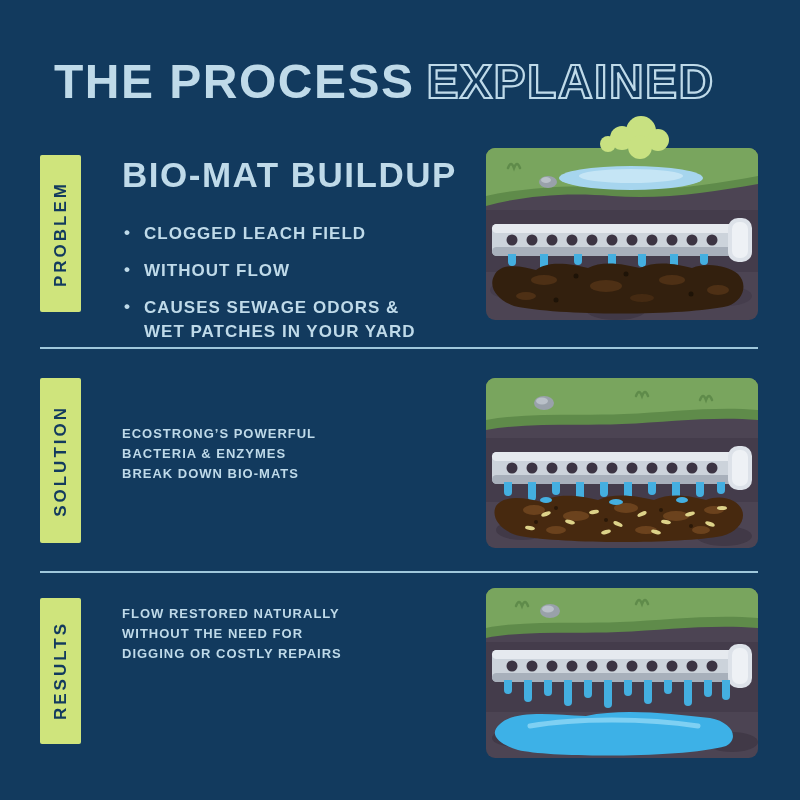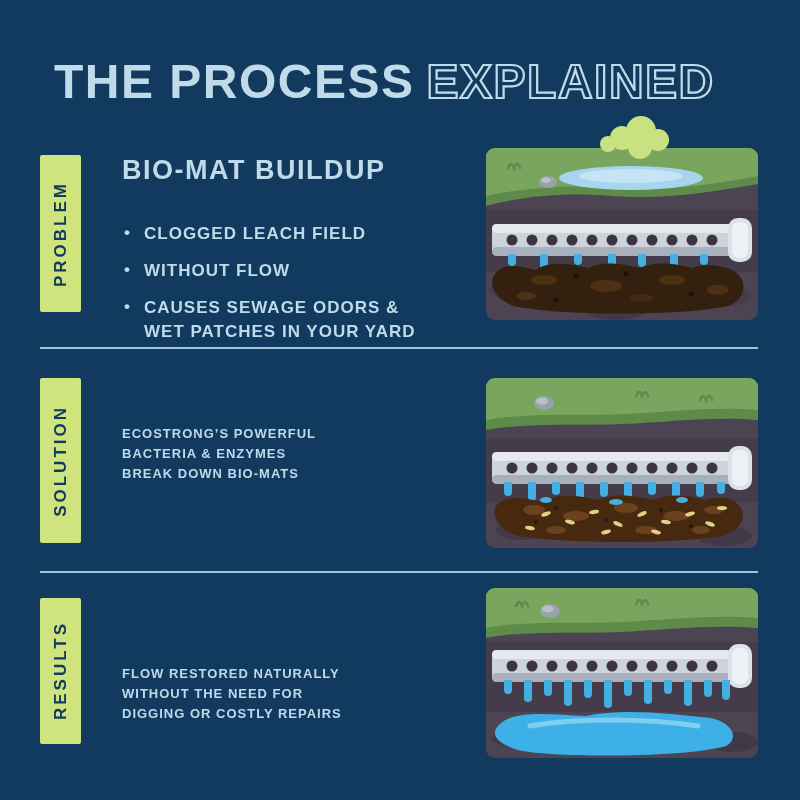--- a/index.html
+++ b/index.html
@@ -28,39 +28,39 @@
   .tag span {
     writing-mode:vertical-rl; transform:rotate(180deg); line-height:1;
     font-weight:bold; font-size:17px; letter-spacing:3px;
     color:var(--background, #123a5e);
   }
   .tag1 { top:155px; height:157px; }
   .tag2 { top:378px; height:165px; }
   .tag3 { top:598px; height:146px; }
   .sec-heading {
     position:absolute; left:122px; top:155px;
-    font-size:27px; font-weight:bold; letter-spacing:1.5px;
+    font-size:35px; font-weight:bold; letter-spacing:1.5px;
     color:var(--text-light-blue, #bfdae9);
   }
   .bullets { position:absolute; left:122px; top:200px; width:345px; list-style:none;margin-top:22px; }
   .bullet {
     position:relative; padding-left:22px; margin-bottom:13px;
     color:var(--text-light-blue, #bfdae9);
     font-weight:bold; font-size:17px; letter-spacing:1px; line-height:1.42;
     white-space:pre-line;
   }
   .bullet::before { content:"•"; position:absolute; left:2px; top:-1px; }
   .body-text {
     position:absolute; left:122px; width:345px;
     color:var(--text-light-blue, #bfdae9);
     font-weight:bold; font-size:13px; letter-spacing:1px; line-height:1.55;
     white-space:pre-line;
   }
   .body2 { top:424px; }
-  .body3 { top:664px; }
+  .body3 { top:604px; }
   .art { position:absolute; left:486px; width:272px; }
   .art svg { display:block; overflow:visible; }
   .art1 { top:148px; }
   .art2 { top:378px; }
   .art3 { top:588px; }
   .divider {
     position:absolute; left:40px; width:718px; height:2px;
     background:var(--divider, #9fc7db);
   }
   .div1 { top:347px; }

